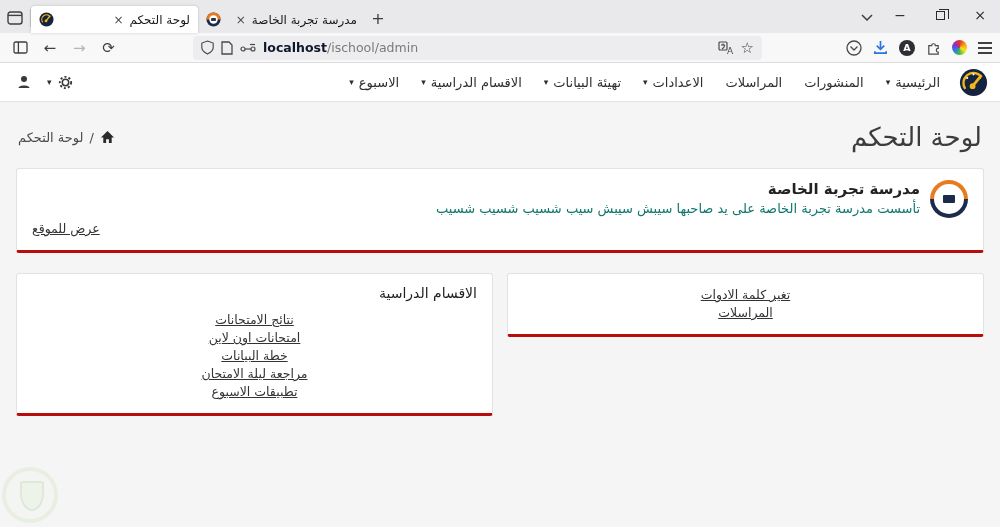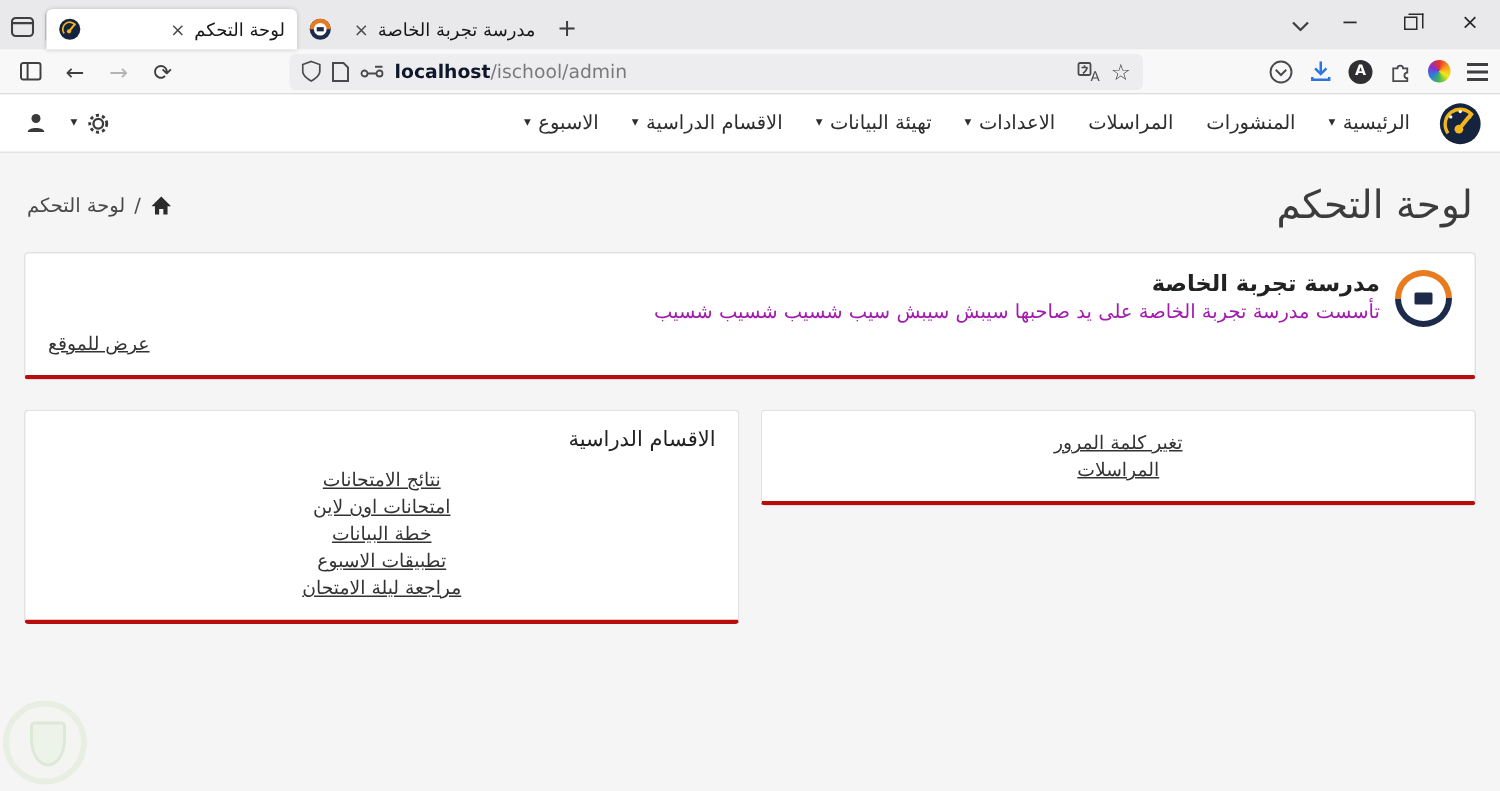--- a/index.html
+++ b/index.html
@@ -47,21 +47,21 @@
   .page-title { font-size:26px; color:#3c3c3c; }
   .breadcrumb { display:flex; align-items:center; gap:6px; font-size:13px; color:#4a4a4a; }
 
   .card { background:#fff; border:1px solid #e2e2e2; border-bottom:3px solid #b70d0d; border-radius:3px; padding:11px 15px 13px 15px; }
   .school-card { margin-bottom:20px; }
   .school-row { display:flex; align-items:flex-start; gap:10px; }
   .school-logo { width:38px; height:38px; border-radius:50%; background:conic-gradient(from 270deg,#e87b20 0deg 180deg,#1c2b4a 180deg 360deg); position:relative; flex:none; }
   .school-logo::before { content:""; position:absolute; inset:4px; background:#fff; border-radius:50%; }
   .school-logo::after { content:""; position:absolute; left:13px; top:15px; width:12px; height:8px; background:#1c2b4a; border-radius:1px; }
   .school-title { font-size:15px; font-weight:bold; color:#222; margin-bottom:3px; }
-  .school-desc { font-size:13px; color:#a21caf; }
+  .school-desc { font-size:13px; color:#0f766e; }
   .left-link { text-align:left; }
   .left-link a, .card-links a { color:#333; font-size:12.5px; text-decoration:underline; cursor:pointer; }
 
   .cards-row { display:flex; gap:14px; align-items:flex-start; }
   .cards-row .card { width:calc(50% - 7px); }
   .card-header { font-size:14px; color:#222; margin-bottom:9px; }
   .card-links { text-align:center; }
   .card-links a { display:inline-block; }
   .card-links div { line-height:17px; }
 
@@ -253,33 +253,33 @@
         <div class="school-title">مدرسة تجربة الخاصة</div>
         <div class="school-desc">تأسست مدرسة تجربة الخاصة على يد صاحبها سيبش سيبش سيب شسيب شسيب شسيب</div>
       </div>
     </div>
     <div class="left-link"><a>عرض للموقع</a></div>
   </div>
 
   <div class="cards-row">
     <div class="card">
       <div class="card-links">
-        <div><a>تغير كلمة المرور</a></div>
+        <div><a>تغير كلمة الادوات</a></div>
         <div><a>المراسلات</a></div>
       </div>
     </div>
 
     <div class="card">
       <div class="card-header">الاقسام الدراسية</div>
       <div class="card-links">
         <div><a>نتائج الامتحانات</a></div>
         <div><a>امتحانات اون لاين</a></div>
         <div><a>خطة البيانات</a></div>
+        <div><a>مراجعة ليلة الامتحان</a></div>
         <div><a>تطبيقات الاسبوع</a></div>
-        <div><a>مراجعة ليلة الامتحان</a></div>
       </div>
     </div>
   </div>
 </div>
 
 <div class="watermark">
   <div class="wm-circle">
       <div class="wm-shield"></div>
     </div>
 </div>

